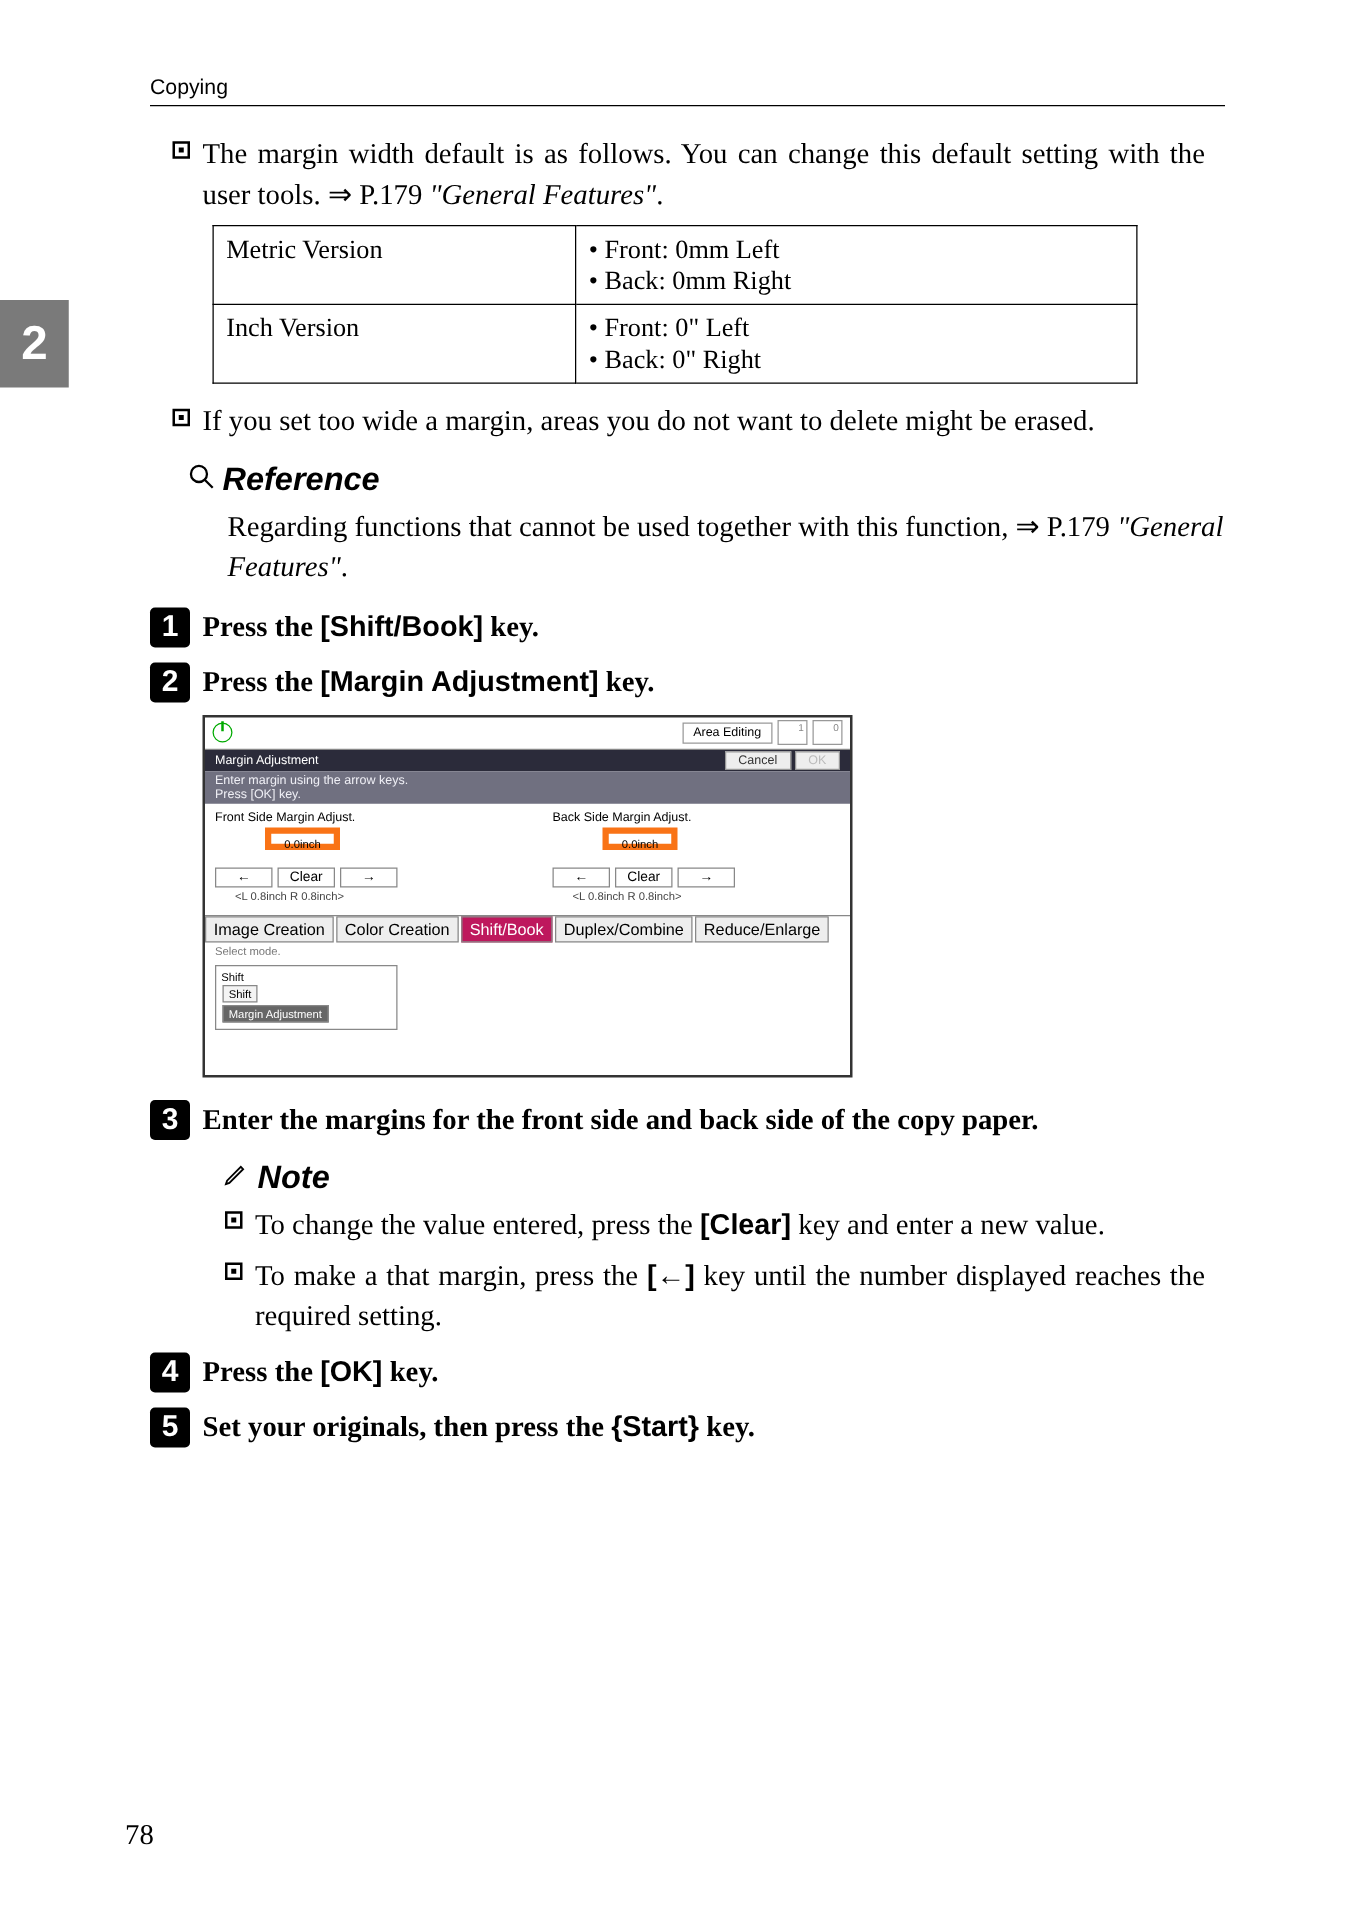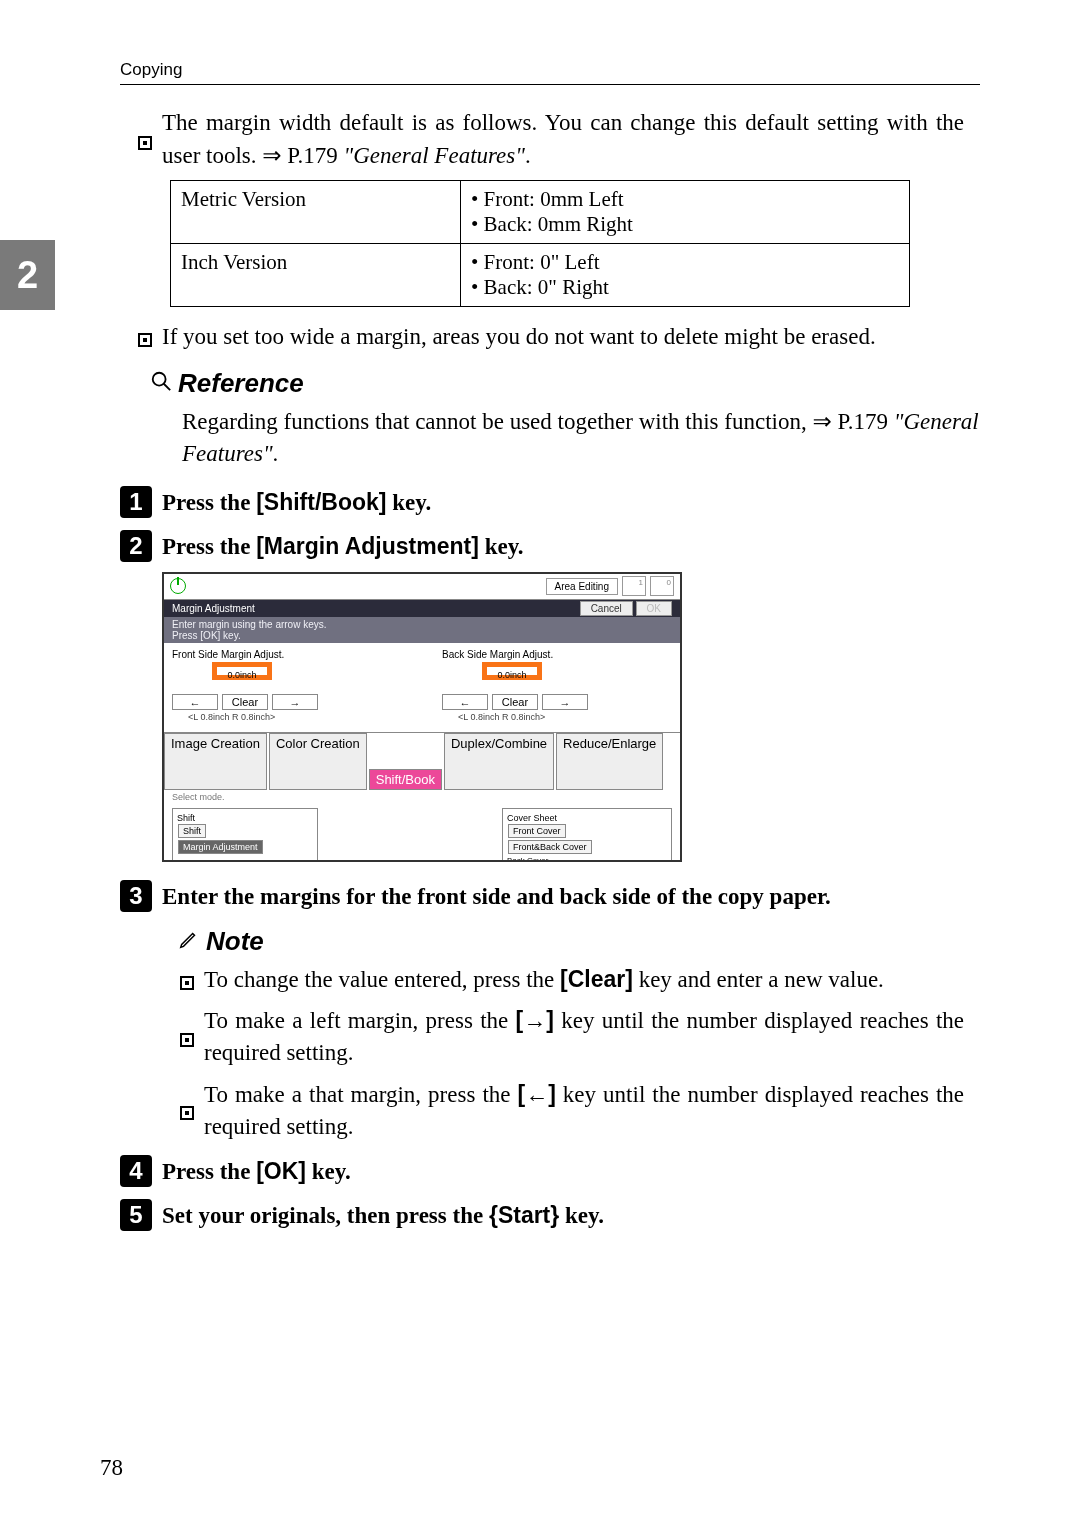--- a/index.html
+++ b/index.html
@@ -36,21 +36,20 @@
     justify-content: center;
     font-size: 38px;
     font-family: Arial, Helvetica, sans-serif;
     font-weight: bold;
   }
   .bullet-item {
     display: flex;
     margin: 0 16px 8px 18px;
     font-size: 23px;
     line-height: 1.4;
-    align-items: center;
   }
   .bullet-item .sq {
     flex: 0 0 auto;
     margin-right: 10px;
     margin-top: 6px;
     width: 14px;
     height: 14px;
     border: 2px solid #000;
     position: relative;
   }
@@ -231,21 +230,21 @@
     border-top: 1px solid #888;
     margin-top: 4px;
   }
   .ss-tab {
     border: 1px solid #888;
     padding: 2px 6px;
     font-size: 13px;
     background: #eee;
     margin-right: 2px;
   }
-  .ss-tab.active { background: #ec4899; color: #fff; margin-top: 36px; }
+  .ss-tab.active { background: #be185d; color: #fff; }
   .ss-bottom {
     display: flex;
     padding: 4px 8px;
     gap: 8px;
   }
   .ss-panel {
     border: 1px solid #888;
     padding: 4px;
     font-size: 9px;
   }
@@ -390,27 +389,20 @@
       <span class="ss-tab">Duplex/Combine</span>
       <span class="ss-tab">Reduce/Enlarge</span>
     </div>
     <div style="font-size:9px;color:#777;padding:2px 8px">Select mode.</div>
     <div class="ss-bottom">
       <div class="ss-panel left">
         <div>Shift</div>
         <span class="ss-mini">Shift</span><br>
         <span class="ss-mini dark">Margin Adjustment</span>
       </div>
-      <div class="ss-panel right">
-        <div>Cover Sheet</div>
-        <span class="ss-mini">Front Cover</span><br>
-        <span class="ss-mini">Front&amp;Back Cover</span><br>
-        <span style="font-size:8px;white-space:pre-line">Back Cover
-Copy</span>
-      </div>
     </div>
   </div>
 
   <div class="step">
     <span class="step-num">3</span>
     <span class="step-text">Enter the margins for the front side and back side of the copy paper.</span>
   </div>
 
   <div class="note-head" style="margin-left:58px">
     <span class="note-icon">
@@ -423,26 +415,20 @@
   <div class="sub-bullets">
     <div class="bullet-item">
       <span class="sq"></span>
       <span class="txt">
         <span>To change the value entered, press the </span><span class="keylabel">[Clear]</span><span> key and enter a new value.</span>
       </span>
     </div>
     <div class="bullet-item">
       <span class="sq"></span>
       <span class="txt">
-        <span>To make a left margin, press the </span><span class="keylabel">[→]</span><span> key until the number displayed reaches the required setting.</span>
-      </span>
-    </div>
-    <div class="bullet-item">
-      <span class="sq"></span>
-      <span class="txt">
         <span>To make a that margin, press the </span><span class="keylabel">[←]</span><span> key until the number displayed reaches the required setting.</span>
       </span>
     </div>
   </div>
 
   <div class="step">
     <span class="step-num">4</span>
     <span class="step-text">
       <span>Press the </span><span class="keylabel">[OK]</span><span> key.</span>
     </span>

